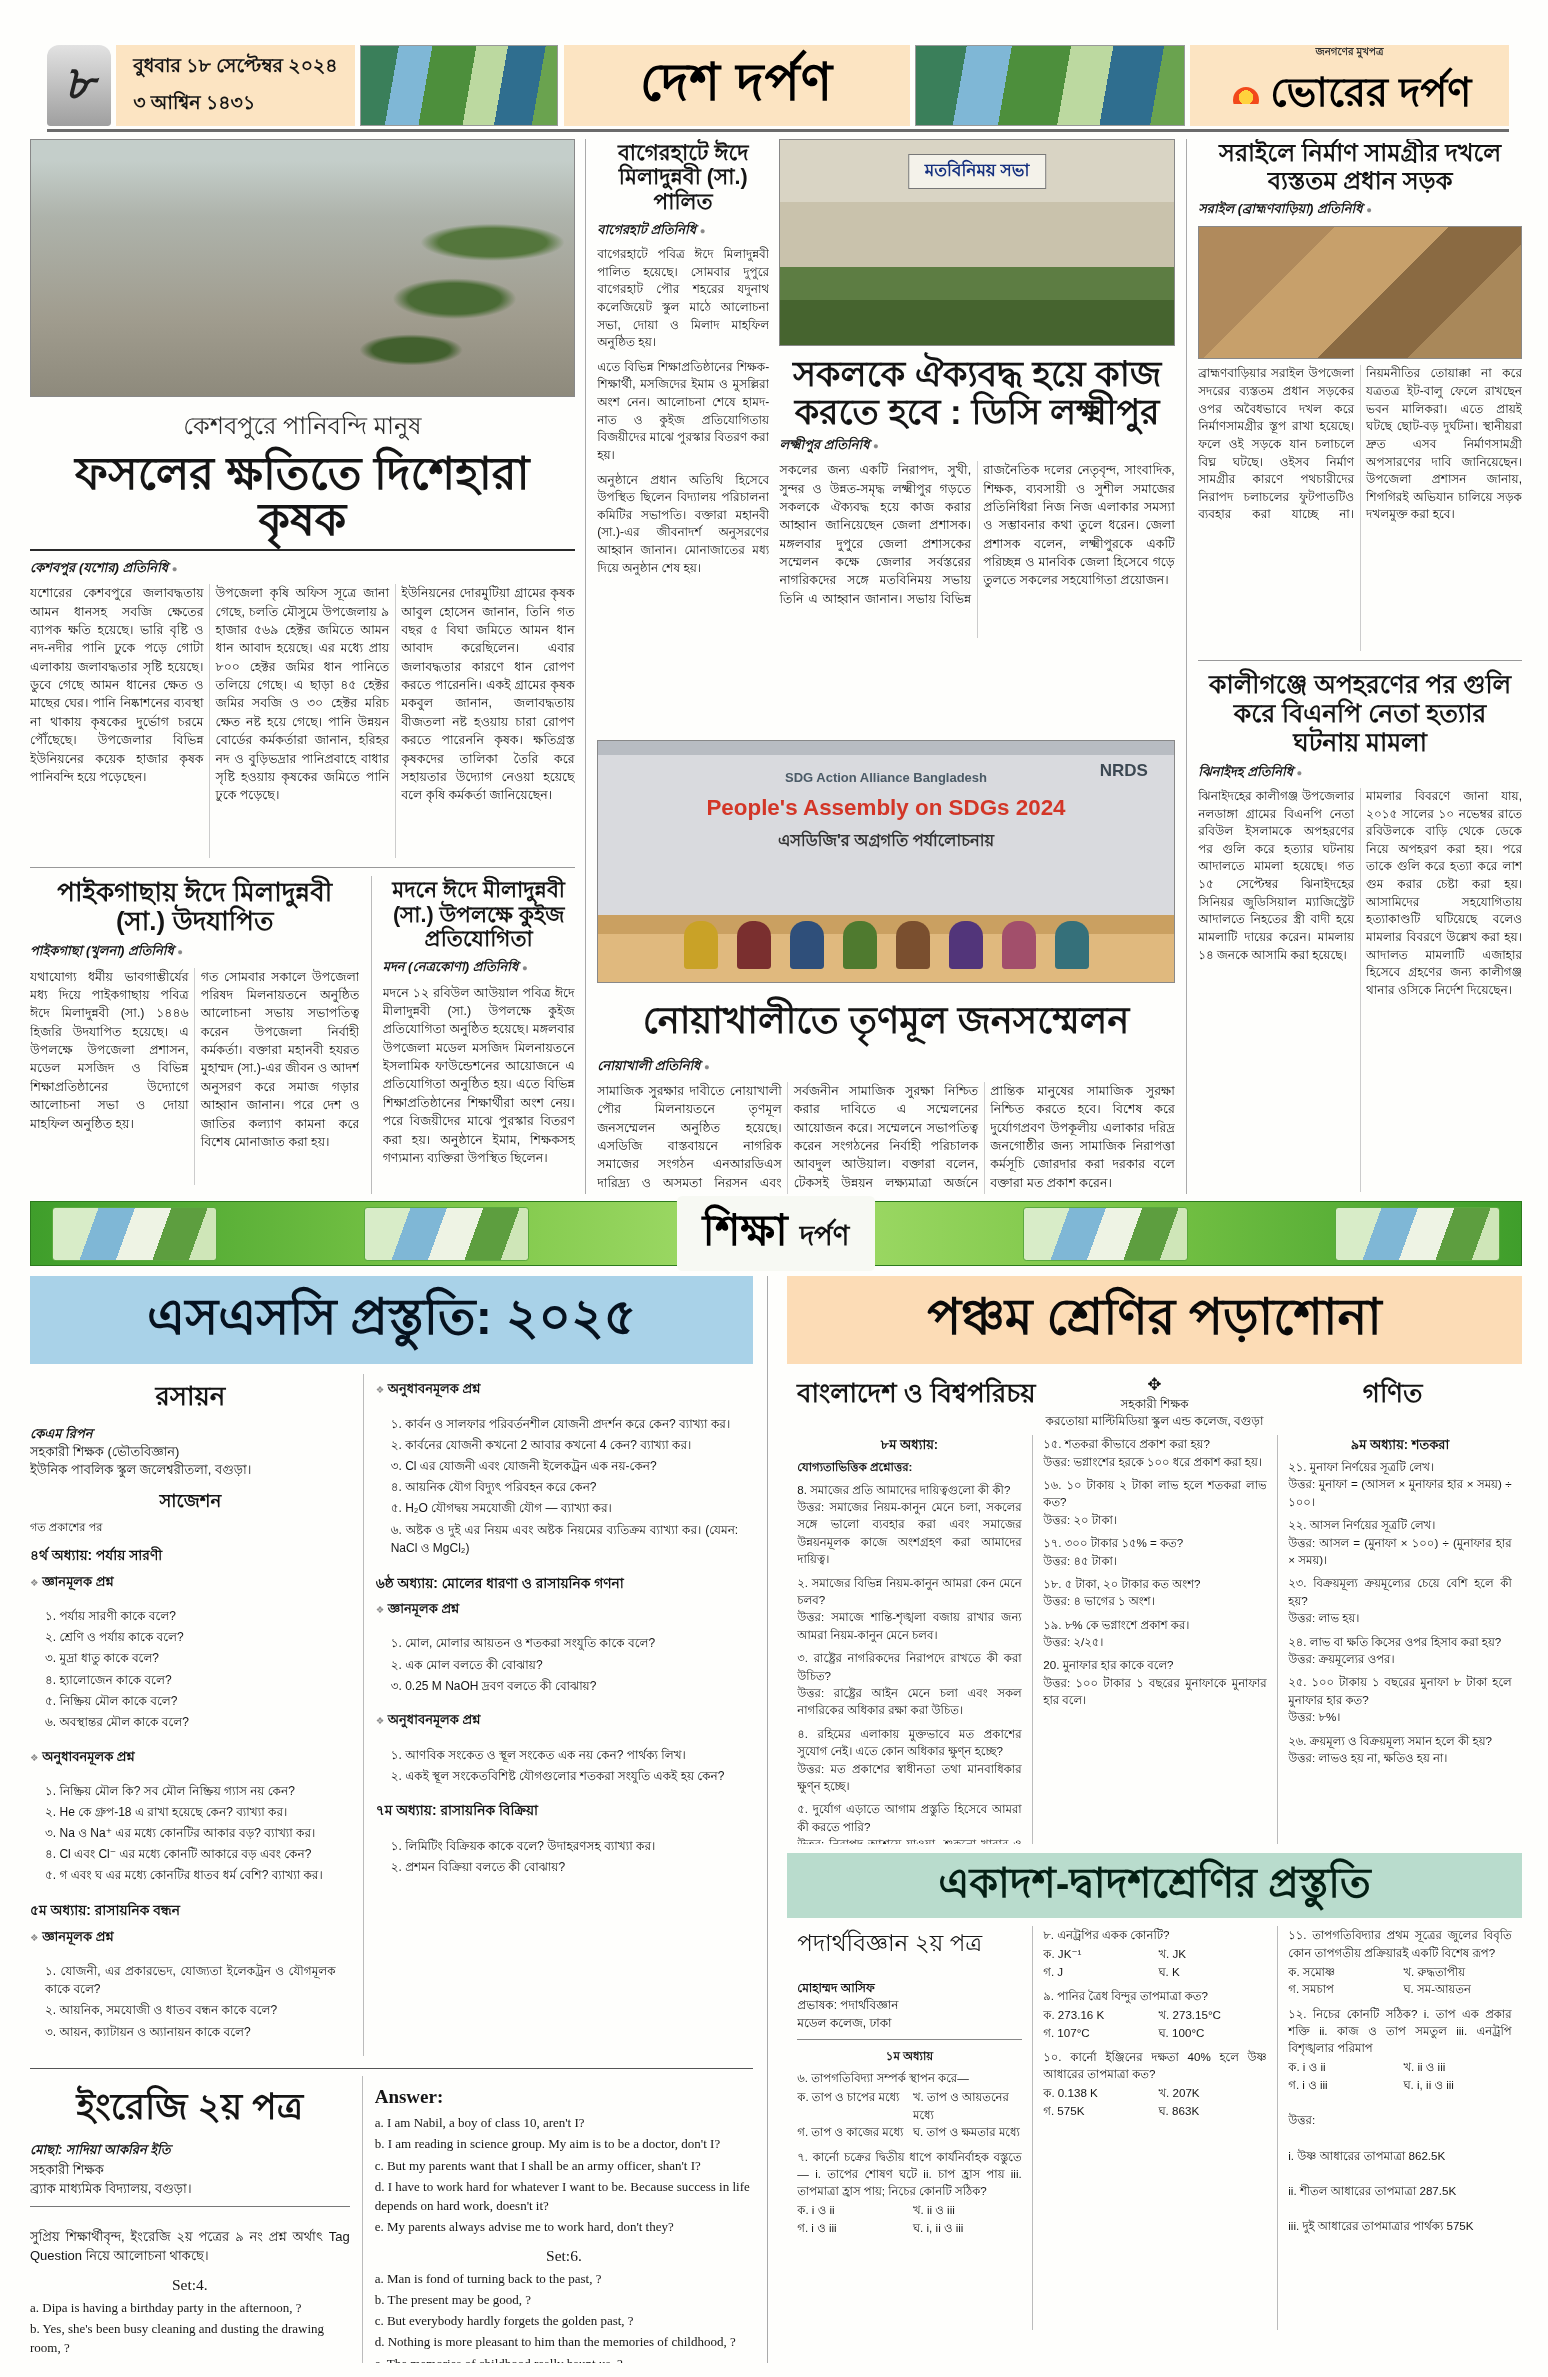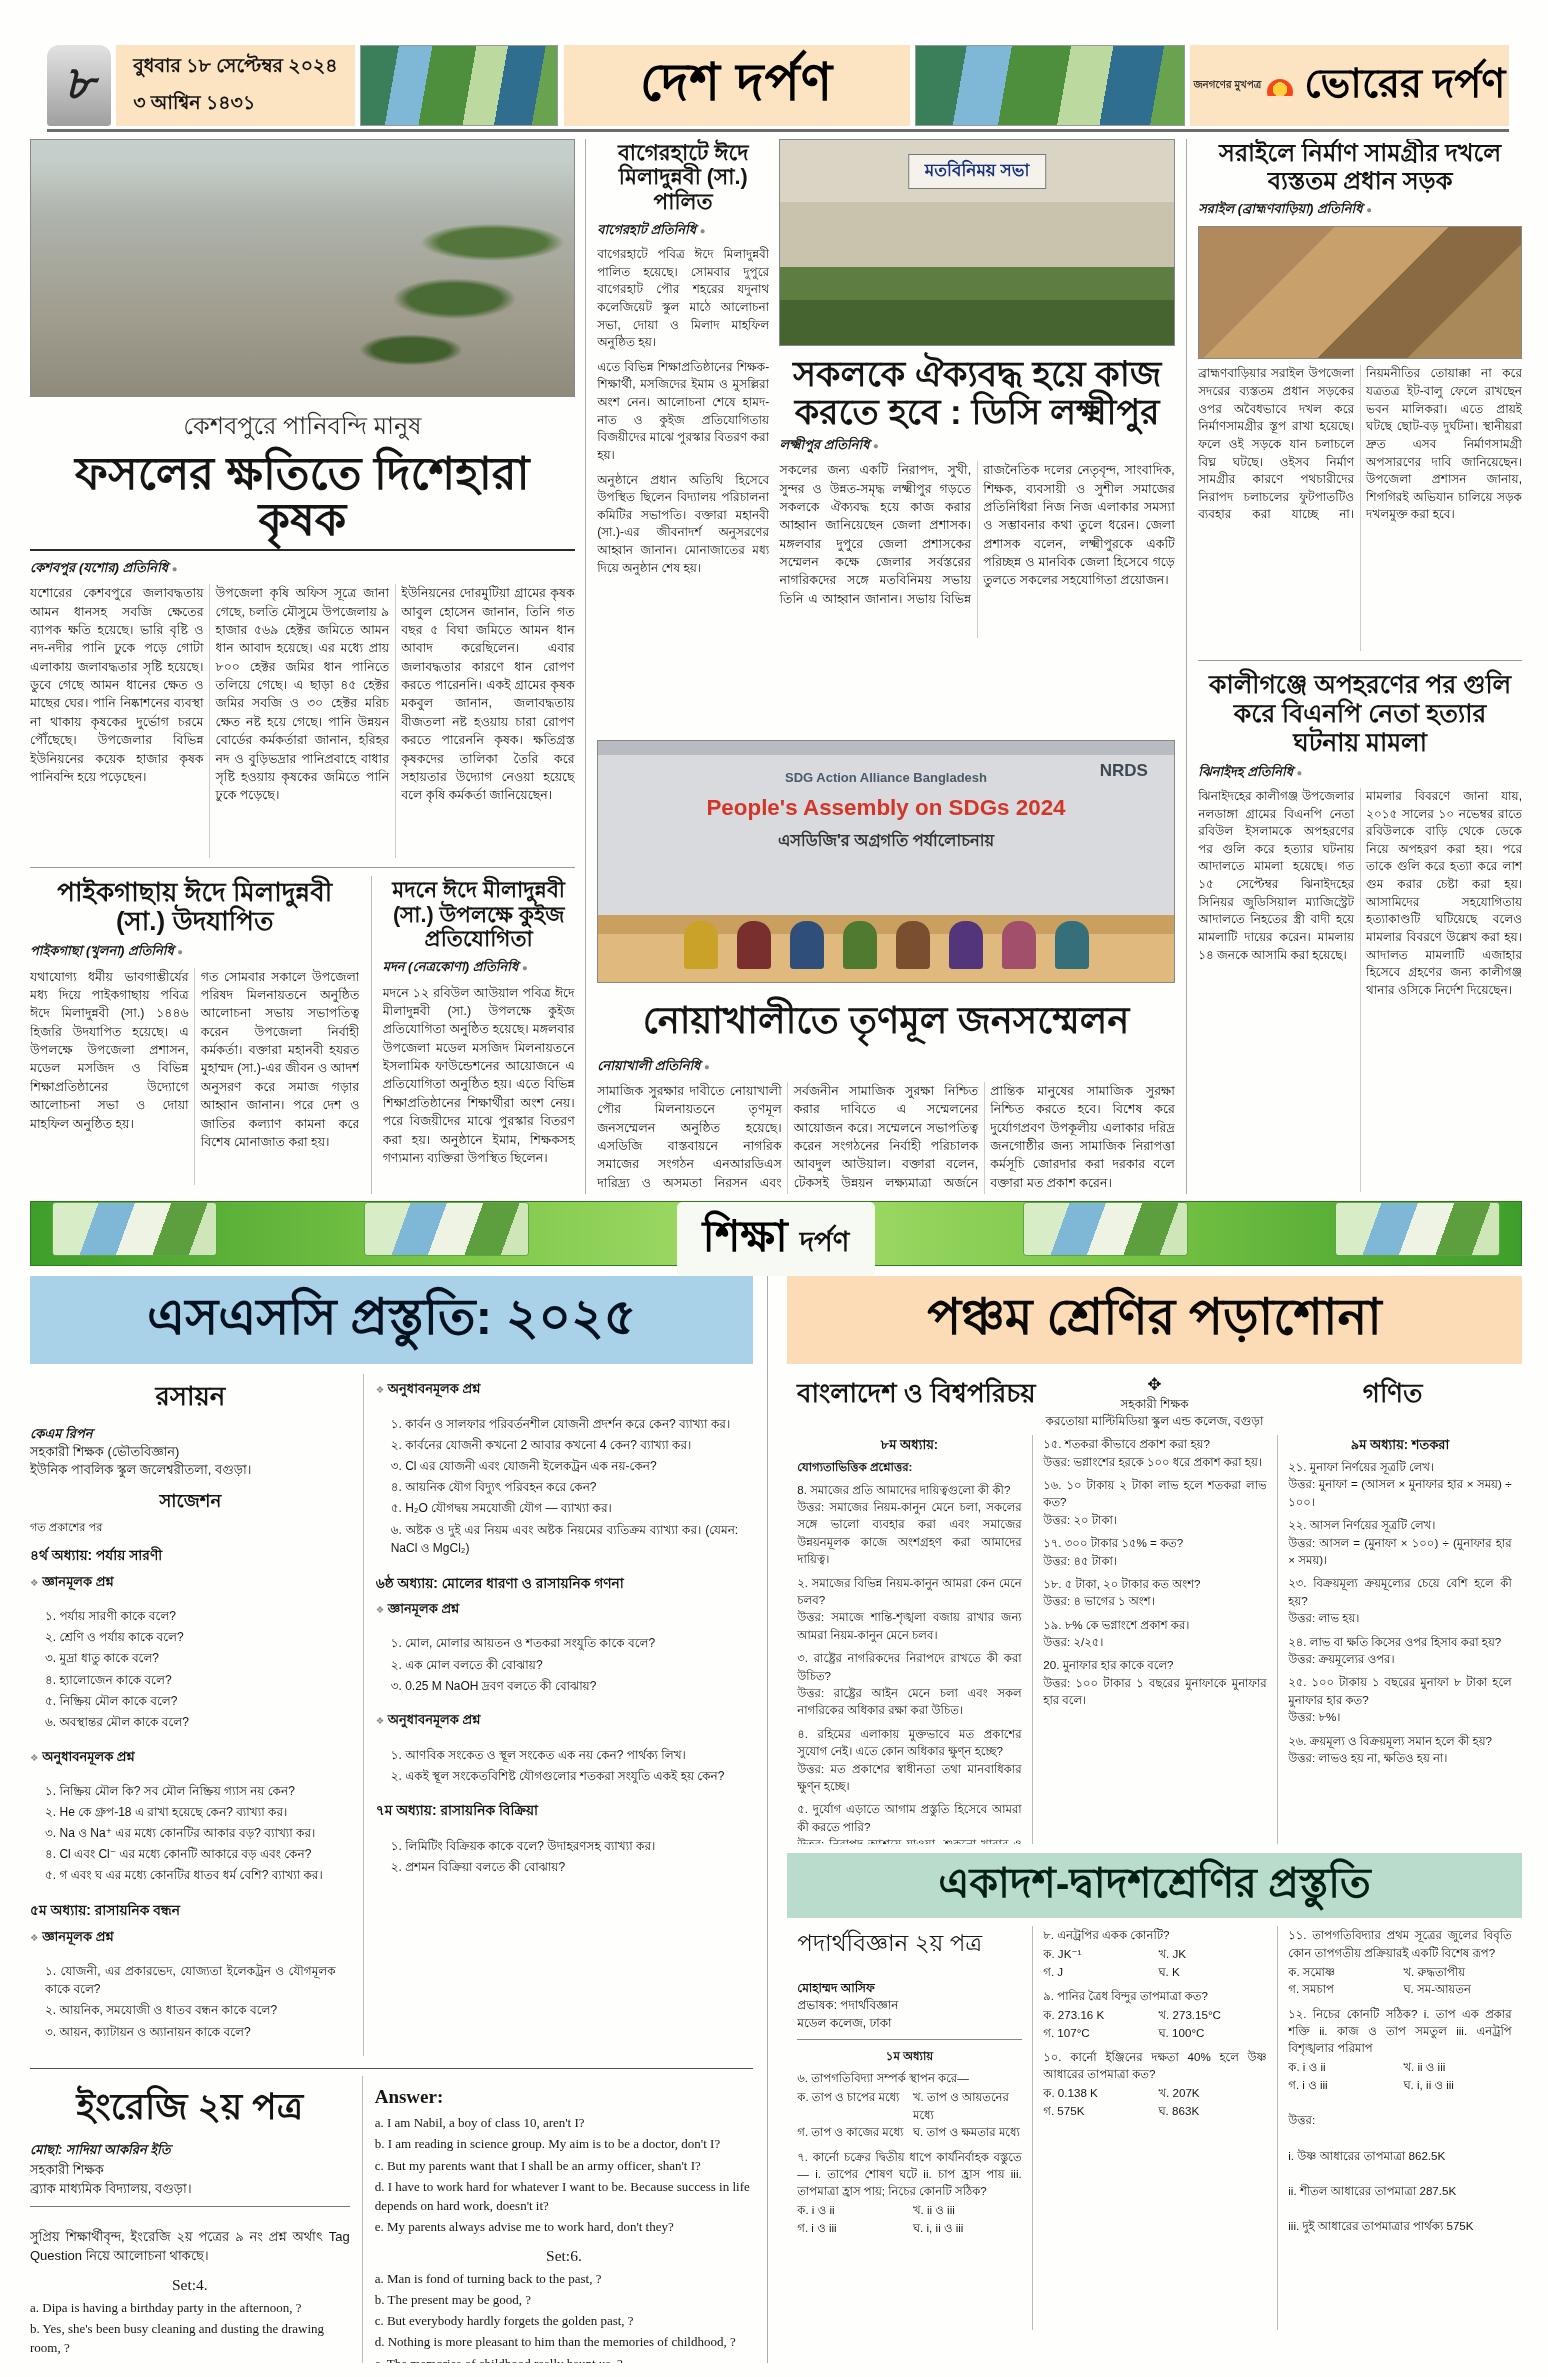--- a/index.html
+++ b/index.html
@@ -11,21 +11,21 @@
            display:flex;align-items:center;justify-content:center;font-size:46px;font-weight:bold;
            font-style:italic;color:#222;}
   .datebox{width:222px;background:#fce4c2;display:flex;flex-direction:column;justify-content:center;
            padding-left:17px;gap:5.2px;}
   .datebox div{font-weight:bold;font-size:19px;}
   .hstrip{background:linear-gradient(100deg,#3a7f5a 0 18%,#7fb7d6 18% 34%,#4d8f3c 34% 55%,#bcd9a0 55% 70%,#2f6e8f 70% 88%,#6aa34f 88%);
           border:0.9px solid #999;}
   .s1{width:196px;} .s2{width:268px;}
   .mastbox{width:346px;background:#fce4c2;display:flex;align-items:center;justify-content:center;}
   .mast-title{font-size:52px;font-weight:900;letter-spacing:0.9px;color:#000;}
-  .brandbox{flex:1;background:#fce4c2;position:relative;display:flex;flex-direction:row;
+  .brandbox{flex:1;background:#fce4c2;position:relative;display:flex;flex-direction:column;
             align-items:center;justify-content:center;}
   .tagline{font-size:10.3px;font-weight:bold;color:#333;}
   .brandrow{display:flex;align-items:center;gap:6.9px;}
   .sun{width:36px;height:20.6px;position:relative;overflow:hidden;}
   .sun::before{content:"";position:absolute;left:5.2px;top:3.4px;width:26px;height:26px;border-radius:50%;
                background:radial-gradient(circle at 50% 40%,#ffd23d 0 35%,#f2491b 36% 70%,#d8420f 100%);}
   .brand-title{font-size:40px;font-weight:900;color:#000;}
   .hdr-rule{position:absolute;top:129px;left:47px;right:39px;height:3.4px;background:#6b6b6b;}
   
   .main{position:absolute;top:139px;left:30px;right:26px;height:1055px;display:grid;
@@ -75,21 +75,21 @@
   .h-noak{height:169px;}
   .hl-sarail{font-size:24px;font-weight:900;text-align:center;line-height:1.15;margin:0 0 5.2px;}
   .ph-sarail{height:131px;background:linear-gradient(135deg,#b08a5c 0 30%,#c7a06b 30% 55%,#8a6a42 55% 75%,#a9885a 75%);margin-bottom:6.9px;}
   .h-sarail{height:286px;font-size:12px;}
   .hl-kali{font-size:25px;font-weight:900;text-align:center;line-height:1.16;margin:6.9px 0 5.2px;}
   .h-kali{height:404px;font-size:12px;}
   .colC-div{height:0.9px;background:#999;margin:8.6px 0;}
   
   .edu-banner{position:absolute;top:1201px;left:30px;right:26px;height:65px;
       background:linear-gradient(90deg,#3f9e2b,#7cc647 28%,#a6de6d 50%,#7cc647 72%,#3f9e2b);
-      border:1.7px solid #2c7a1d;display:flex;align-items:flex-start;justify-content:space-between;padding:0 21px;box-sizing:border-box;}
+      border:1.7px solid #2c7a1d;display:flex;align-items:center;justify-content:space-between;padding:0 21px;box-sizing:border-box;}
   .edu-ph{width:163px;height:52px;border-radius:3.4px;border:0.9px solid #5aa93e;
       background:linear-gradient(110deg,#d8ecc8 0 25%,#7fb7d6 25% 45%,#eef3e4 45% 65%,#5d9e3f 65% 85%,#cfe6b8 85%);}
   .edu-center{background:#f7f9f3;border-radius:5.2px;padding:1.7px 26px;display:flex;align-items:baseline;gap:12px;}
   .edu-t1{font-size:43px;font-weight:900;color:#000;}
   .edu-t2{font-size:27.5px;font-weight:800;color:#111;}
   
   .edu{position:absolute;top:1276px;left:30px;right:26px;bottom:13.8px;display:grid;
        grid-template-columns:738px 1fr;gap:19px;overflow:hidden;}
   .edu-left{border-right:0.9px solid #aaa;padding-right:13.8px;overflow:hidden;}
   .ssc-banner{height:88px;background:#a9d2e8;display:flex;align-items:center;justify-content:center;}

